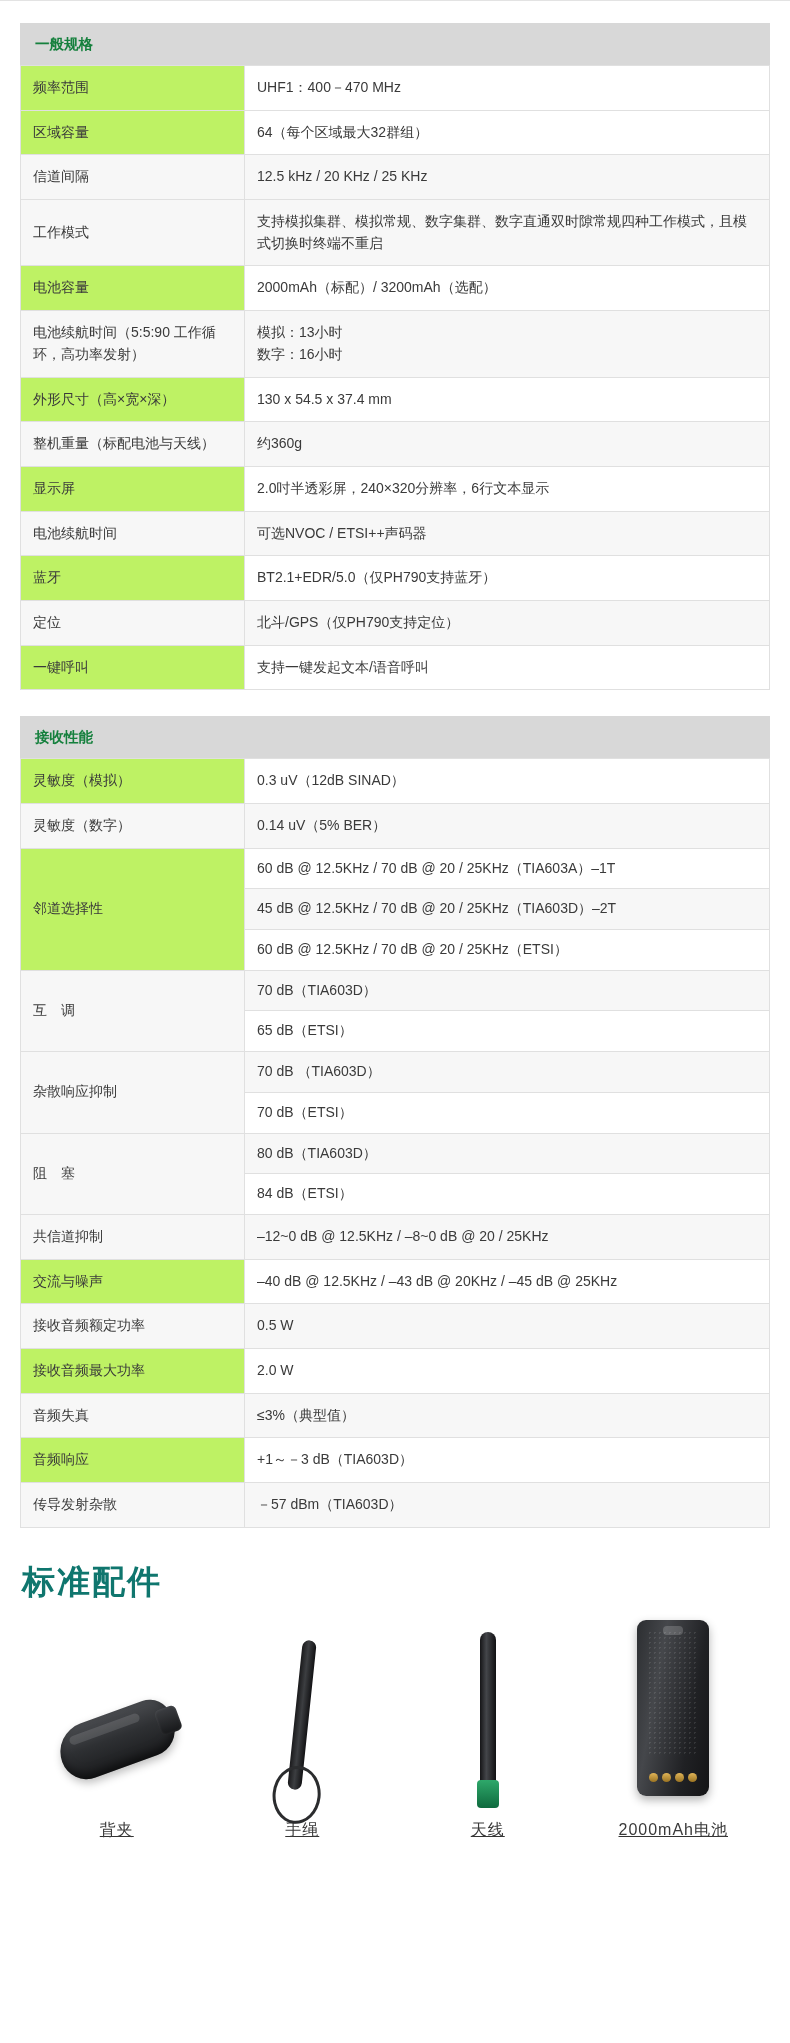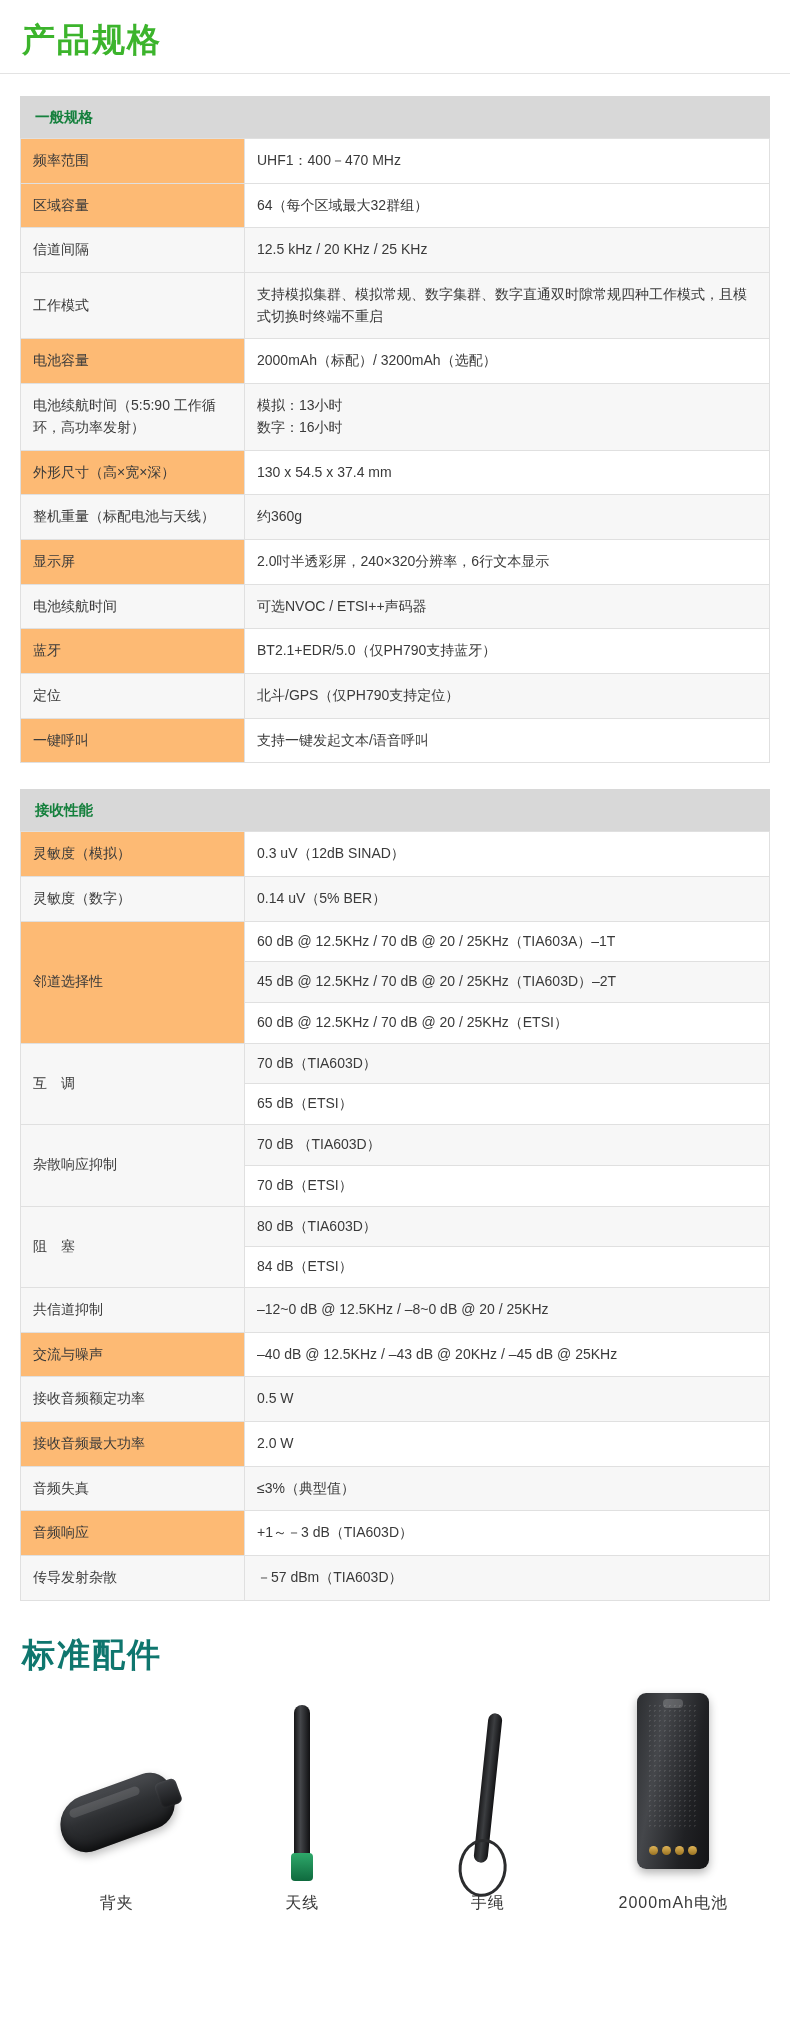--- a/index.html
+++ b/index.html
@@ -48,21 +48,21 @@
   }
   table.spec td {
     border: 1px solid #e0e0e0;
     padding: 11px 12px;
     vertical-align: middle;
     line-height: 1.55;
     color: #3a3a3a;
   }
   table.spec td.k {
     width: 224px;
-    background: #fdba74;
+    background: #bef264;
     color: #3a3a3a;
   }
   table.spec td.v {
     background: #fff;
   }
   table.spec tr.alt td { background: #f7f7f7; }
   table.spec td.sub {
     padding: 9px 12px;
   }
   .multi { line-height: 1.6; }
@@ -74,20 +74,21 @@
     font-weight: bold;
     letter-spacing: 2px;
     padding: 6px 0 6px 22px;
   }
   .acc-row {
     display: flex;
     align-items: flex-end;
     justify-content: space-around;
     padding: 10px 24px 0 24px;
     height: 230px;
+    text-decoration: underline;
   }
   .acc-item {
     width: 160px;
     text-align: center;
     position: relative;
     height: 100%;
     display: flex;
     flex-direction: column;
     justify-content: flex-end;
     align-items: center;
@@ -175,21 +176,20 @@
     position:absolute; top:6px; left:26px;
     width: 20px; height: 9px; border-radius: 4px;
     background: rgba(255,255,255,.18);
   }
 </style>
 </head>
 <body>
 
 <div class="page">
 
-  <div class="section-title">产品规格</div>
   <div class="title-rule"></div>
 
   <div class="spec-block">
     <div class="spec-header">一般规格</div>
     <table class="spec">
       <tbody id="general-body">
           <tr>
             <td class="k multi">频率范围</td>
             <td class="v multi">UHF1：400－470 MHz</td>
           </tr>
@@ -325,30 +325,30 @@
 
     <div class="acc-item">
       <div class="acc-art">
           <div class="clip"></div>
         </div>
       <div class="acc-label">背夹</div>
     </div>
 
     <div class="acc-item">
       <div class="acc-art">
+          <div class="strap"></div>
+        </div>
+      <div class="acc-label">手绳</div>
+    </div>
+
+    <div class="acc-item">
+      <div class="acc-art">
           <div class="ant"></div>
         </div>
       <div class="acc-label">天线</div>
-    </div>
-
-    <div class="acc-item">
-      <div class="acc-art">
-          <div class="strap"></div>
-        </div>
-      <div class="acc-label">手绳</div>
     </div>
 
     <div class="acc-item">
       <div class="acc-art">
         <div class="batt">
             <span class="cap"></span>
             <span class="pins">
               <i></i>
               <i></i>
               <i></i>

